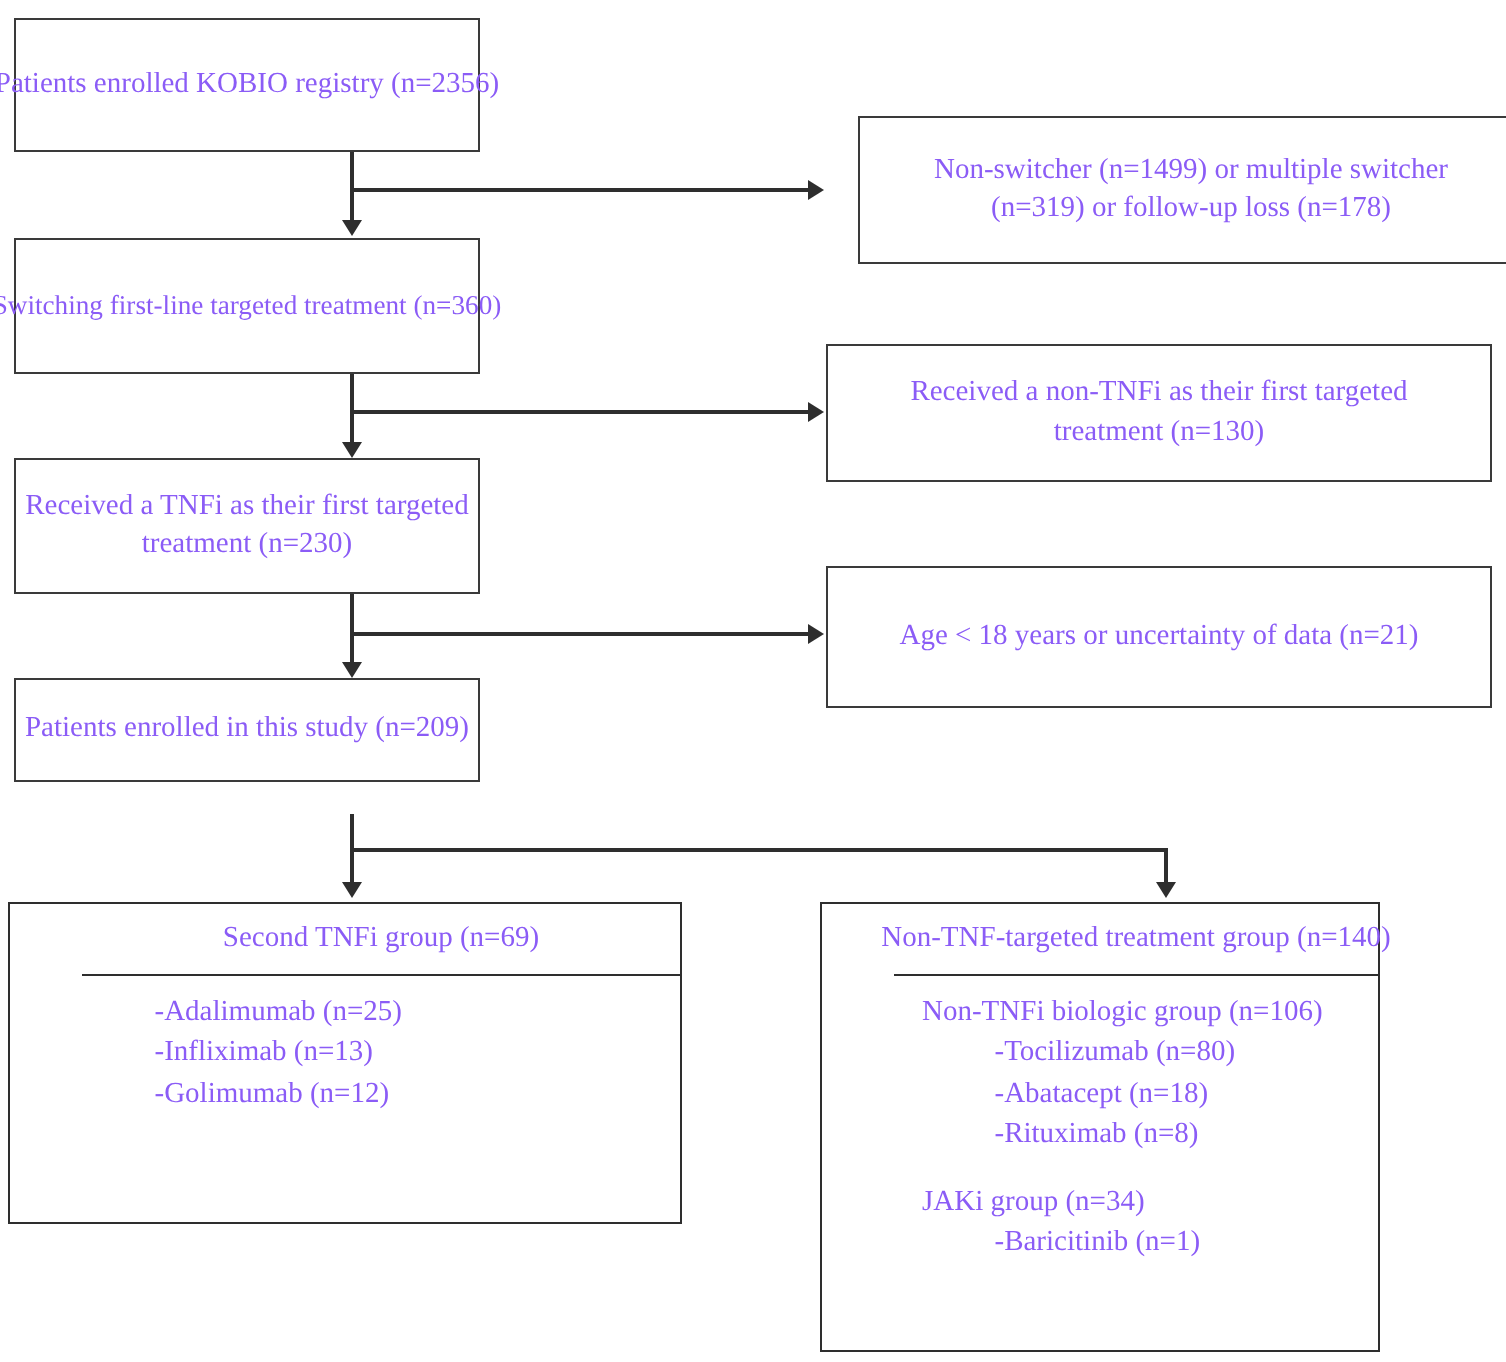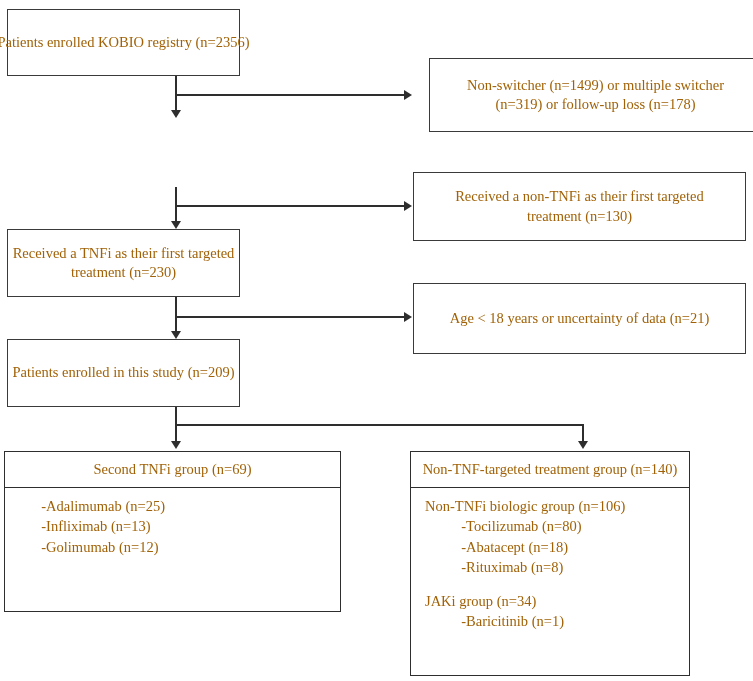--- a/index.html
+++ b/index.html
@@ -6,21 +6,21 @@
     margin: 0;
     padding: 0;
     background: #ffffff;
   }
   #canvas {
     position: relative;
     width: 753px;
     height: 681px;
     background: #ffffff;
     font-family: "Liberation Serif", "DejaVu Serif", serif;
-    color: #a16207;
+    color: #8b5cf6;
     overflow: hidden;
   }
   .box {
     position: absolute;
     box-sizing: border-box;
     border: 1.6px solid #3a3a3a;
     background: #ffffff;
     display: flex;
     flex-direction: column;
     align-items: center;
@@ -33,20 +33,21 @@
   .box .ln { display: block; white-space: nowrap; }
 
   
   .splitbox {
     position: absolute;
     box-sizing: border-box;
     border: 1.6px solid #2e2e2e;
     background: #ffffff;
     display: flex;
     flex-direction: column;
+    padding-left: 36px;
   }
   .splitbox .hdr {
     box-sizing: border-box;
     border-bottom: 1.6px solid #2e2e2e;
     display: flex;
     align-items: center;
     justify-content: center;
     text-align: center;
     font-size: 14.5px;
     white-space: nowrap;
@@ -95,20 +96,23 @@
   <div class="box" style="left:413px; top:58px; width:333px; height:74px;margin-left:16px;">
     <span class="ln">Non-switcher (n=1499) or multiple switcher</span>
     <span class="ln">(n=319) or follow-up loss (n=178)</span>
   </div>
 
   <div class="vline" style="left:175px; top:76px; height:36px;"></div>
   <div class="arrow-d" style="left:171px; top:110px;"></div>
   <div class="hline" style="left:175px; top:94px; width:230px;"></div>
   <div class="arrow-r" style="left:404px; top:90px;"></div>
 
+  <div class="box" style="left:7px; top:119px; width:233px; height:68px;">
+    <span class="ln" style="font-size:13.6px;">Switching first-line targeted treatment  (n=360)</span>
+  </div>
 
   <div class="box" style="left:413px; top:172px; width:333px; height:69px;">
     <span class="ln">Received a non-TNFi as their first targeted</span>
     <span class="ln">treatment (n=130)</span>
   </div>
 
   <div class="vline" style="left:175px; top:187px; height:36px;"></div>
   <div class="arrow-d" style="left:171px; top:221px;"></div>
   <div class="hline" style="left:175px; top:205px; width:230px;"></div>
   <div class="arrow-r" style="left:404px; top:201px;"></div>
@@ -120,21 +124,21 @@
 
   <div class="box" style="left:413px; top:283px; width:333px; height:71px;">
     <span class="ln">Age &lt; 18 years or uncertainty of data (n=21)</span>
   </div>
 
   <div class="vline" style="left:175px; top:297px; height:36px;"></div>
   <div class="arrow-d" style="left:171px; top:331px;"></div>
   <div class="hline" style="left:175px; top:316px; width:230px;"></div>
   <div class="arrow-r" style="left:404px; top:312px;"></div>
 
-  <div class="box" style="left:7px; top:339px; width:233px; height:68px;">
+  <div class="box" style="left:7px; top:339px; width:233px; height:52px;">
     <span class="ln">Patients enrolled in this study (n=209)</span>
   </div>
 
   <div class="vline" style="left:175px; top:407px; height:36px;"></div>
   <div class="arrow-d" style="left:171px; top:441px;"></div>
   <div class="hline" style="left:175px; top:424px; width:409px;"></div>
   <div class="vline" style="left:582px; top:424px; height:19px;"></div>
   <div class="arrow-d" style="left:578px; top:441px;"></div>
 
   <div class="splitbox" style="left:4px; top:451px; width:337px; height:161px;">

